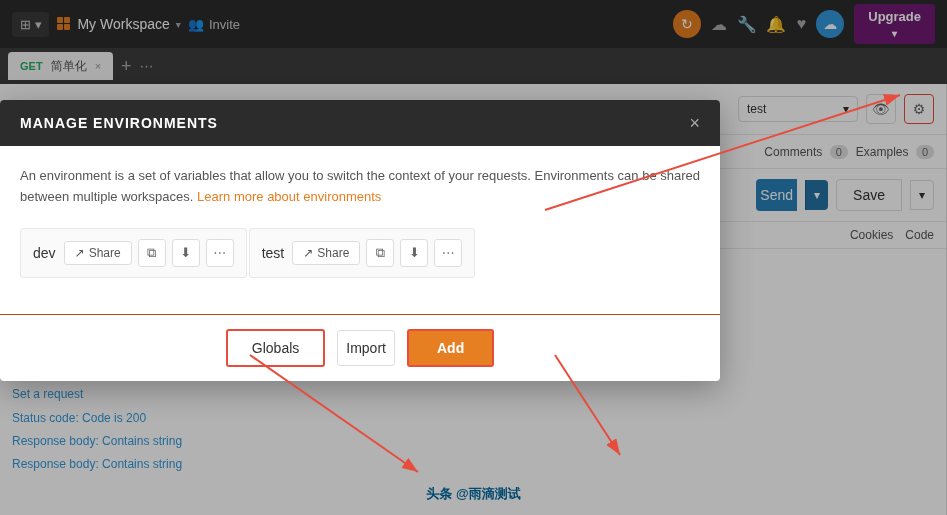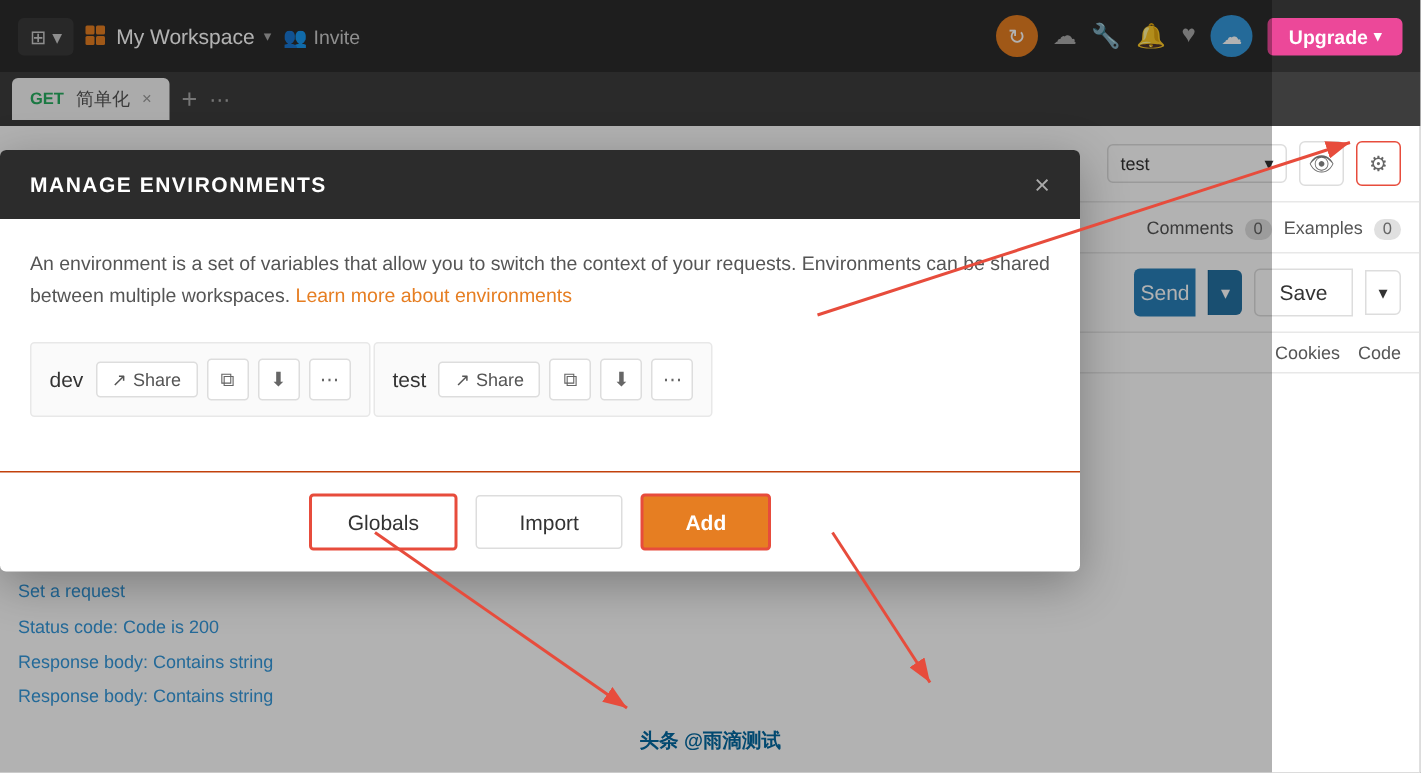--- a/index.html
+++ b/index.html
@@ -59,29 +59,29 @@
     .navbar-right { display: flex; align-items: center; gap: 10px; margin-left: auto; }
     .nav-icon-circle {
       width: 28px; height: 28px;
       border-radius: 50%;
       background: #e67e22;
       display: flex; align-items: center; justify-content: center;
       color: white; font-size: 14px; cursor: pointer;
     }
     .nav-icon-plain { color: #aaa; font-size: 16px; cursor: pointer; }
     .upgrade-btn {
-      background: #ec4899;
+      background: #701a75;
       color: white;
       border: none;
       border-radius: 4px;
       padding: 5px 14px;
       font-size: 13px;
       cursor: pointer;
       font-weight: 600;
-      display: flex; align-items: center; gap: 4px;
+      display: flex; align-items: center; gap: 4px; flex-direction: column;
     }
     .chevron { font-size: 10px; }
 
     
     .tabbar {
       background: #3d3d3d;
       height: 36px;
       display: flex;
       align-items: center;
       padding: 0 8px;
@@ -276,21 +276,21 @@
       z-index: 10;
       pointer-events: none;
       white-space: nowrap;
       font-family: 'PingFang SC', 'Microsoft YaHei', sans-serif;
     }
 
     
     .modal-overlay {
       position: absolute;
       top: 0; left: 0;
-      width: 848px; height: 515px;
+      width: 947px; height: 515px;
       background: rgba(0,0,0,0.3);
       z-index: 100;
       display: flex;
       align-items: flex-start;
       justify-content: flex-start;
       padding-top: 100px;
       padding-left: 0;
     }
     .modal {
       background: white;
@@ -381,21 +381,21 @@
       padding: 9px 24px;
       font-size: 14px;
       cursor: pointer;
       font-weight: 500;
     }
     .btn-import {
       background: white;
       border: 1px solid #ddd;
       color: #333;
       border-radius: 3px;
-      padding: 9px 28px;
+      padding: 9px 8px;
       font-size: 14px;
       cursor: pointer;
     }
     .btn-add {
       background: #e67e22;
       border: 2px solid #e74c3c;
       color: white;
       border-radius: 3px;
       padding: 9px 28px;
       font-size: 14px;

